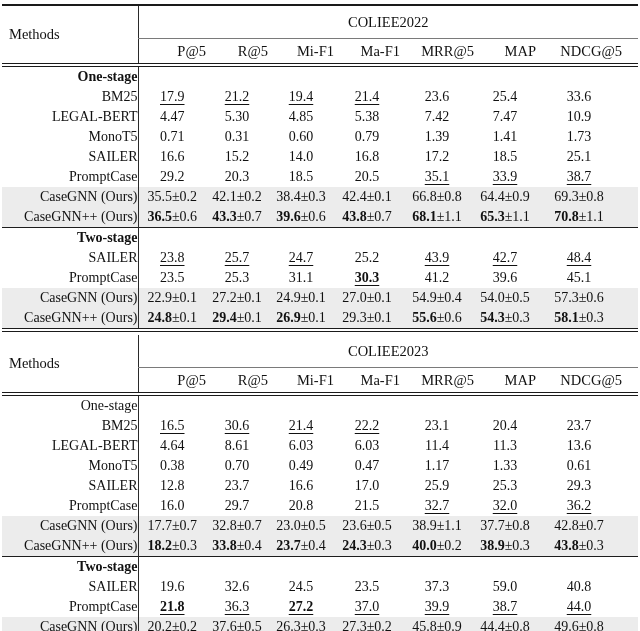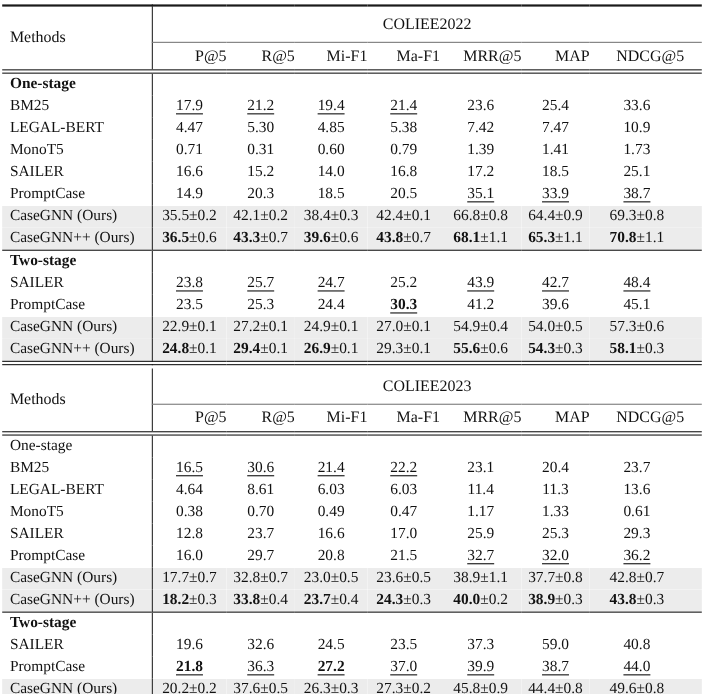--- a/index.html
+++ b/index.html
@@ -30,21 +30,21 @@
     font-size:14.5px;text-align:center;vertical-align:middle;
     border-bottom:1px solid #7a7a7a;
     margin-left:20px;
   }
   tr.head2 th{
     height:24px;font-size:14.5px;text-align:right;vertical-align:middle;
     border-bottom:4px double #1a1a1a;
   }
   .vline{border-left:1px solid #2a2a2a;}
   tbody td{height:20px;font-size:14px;vertical-align:middle;}
-  td.method{text-align:left;padding-left:7px;}
+  td.method{text-align:right;padding-left:7px;}
   td.val{text-align:center;}
   tbody td.val:last-child, tr.head2 th:last-child{padding-right:16px;}
   .b{font-weight:bold;}
   .u{text-decoration:underline;text-underline-offset:3px;text-decoration-thickness:1px;}
   tr.hl{background:#ececec;}
   tr.secrow.ruled td{border-top:1px solid #1d1d1d;}
   .pm{font-weight:normal;}
 </style>
 </head>
 <body>
@@ -123,21 +123,21 @@
             <td class="val vline"><span>16.6</span></td>
             <td class="val"><span>15.2</span></td>
             <td class="val"><span>14.0</span></td>
             <td class="val"><span>16.8</span></td>
             <td class="val"><span>17.2</span></td>
             <td class="val"><span>18.5</span></td>
             <td class="val"><span>25.1</span></td>
           </tr>
           <tr>
             <td class="method">PromptCase</td>
-            <td class="val vline"><span>14.9</span></td>
+            <td class="val vline"><span>29.2</span></td>
             <td class="val"><span>20.3</span></td>
             <td class="val"><span>18.5</span></td>
             <td class="val"><span>20.5</span></td>
             <td class="val"><span class="u">35.1</span></td>
             <td class="val"><span class="u">33.9</span></td>
             <td class="val"><span class="u">38.7</span></td>
           </tr>
           <tr class="hl">
             <td class="method">CaseGNN (Ours)</td>
             <td class="val vline"><span>35.5</span><span class="pm">±0.2</span></td>
@@ -175,21 +175,21 @@
             <td class="val"><span class="u">24.7</span></td>
             <td class="val"><span>25.2</span></td>
             <td class="val"><span class="u">43.9</span></td>
             <td class="val"><span class="u">42.7</span></td>
             <td class="val"><span class="u">48.4</span></td>
           </tr>
           <tr>
             <td class="method">PromptCase</td>
             <td class="val vline"><span>23.5</span></td>
             <td class="val"><span>25.3</span></td>
-            <td class="val"><span>24.4</span></td>
+            <td class="val"><span>31.1</span></td>
             <td class="val"><span class="b u">30.3</span></td>
             <td class="val"><span>41.2</span></td>
             <td class="val"><span>39.6</span></td>
             <td class="val"><span>45.1</span></td>
           </tr>
           <tr class="hl">
             <td class="method">CaseGNN (Ours)</td>
             <td class="val vline"><span>22.9</span><span class="pm">±0.1</span></td>
             <td class="val"><span>27.2</span><span class="pm">±0.1</span></td>
             <td class="val"><span>24.9</span><span class="pm">±0.1</span></td>

